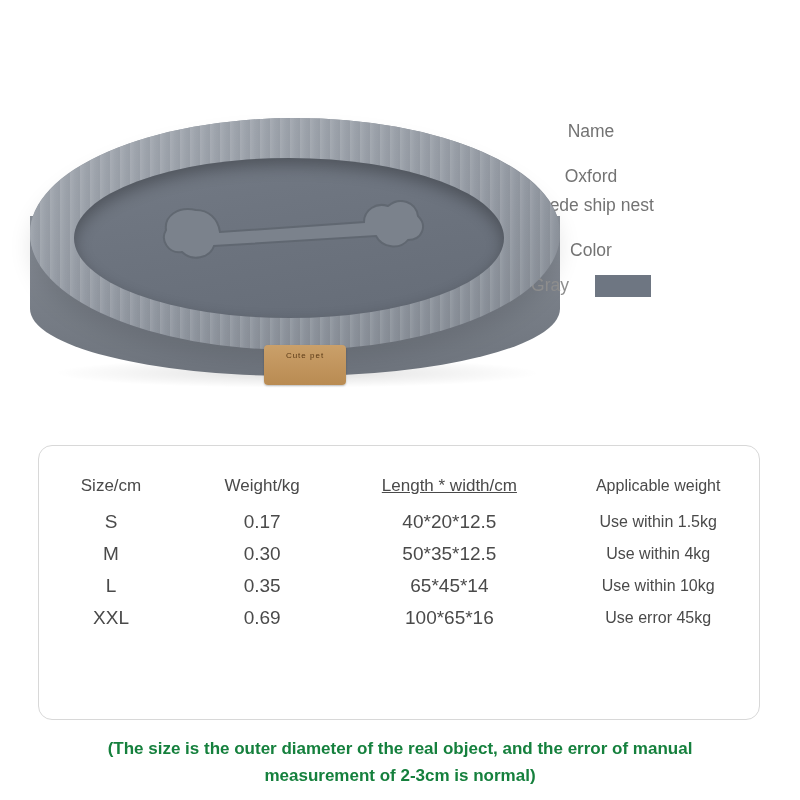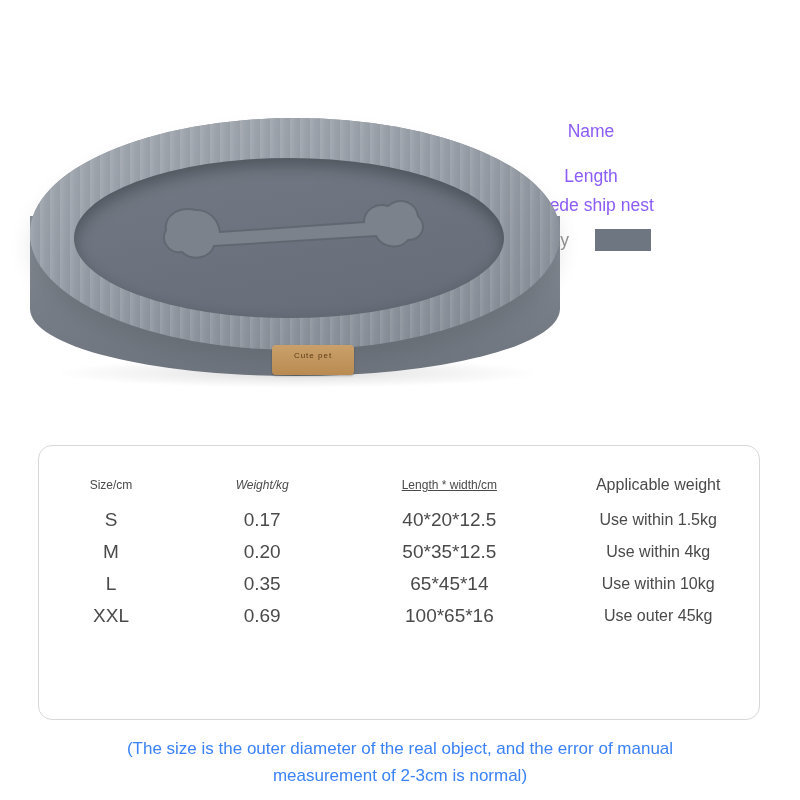--- a/index.html
+++ b/index.html
@@ -80,24 +80,24 @@
     position: absolute;
     left: 140px;
     top: 104px;
     width: 268px;
     height: 82px;
     z-index: 3;
     opacity: 0.85;
   }
   .tag {
     position: absolute;
-    left: 250px;
+    left: 242px;
     top: 249px;
     width: 82px;
-    height: 30px;
+    height: 40px;
     border-radius: 4px;
     background: linear-gradient(180deg, #caa06a 0%, #b98b52 100%);
     z-index: 6;
     box-shadow: 0 1px 2px rgba(0,0,0,0.25);
     font-size: 8px;
     color: #5a3a16;
     text-align: center;
     line-height: 22px;
     letter-spacing: 1px;
   }
@@ -115,21 +115,21 @@
   
   .spec-list {
     position: absolute;
     right: 44px;
     top: 118px;
     width: 330px;
     text-align: center;
   }
   .spec-row {
     font-size: 17.5px;
-    color: #8b5cf6;
+    color: #737373;
     line-height: 1.55;
     margin-bottom: 2px;
   }
   .spec-color-row {
     display: flex;
     align-items: center;
     justify-content: center;
     gap: 26px;
     margin-top: 10px;
   }
@@ -155,48 +155,49 @@
   }
   table.size-table {
     width: 100%;
     border-collapse: collapse;
     margin-top: 26px;
     font-size: 18px;
     color: #4a4a4a;
   }
   table.size-table th {
     font-weight: normal;
-    font-size: 12px;
+    font-size: 17px;
     padding: 4px 0 10px 0;
     color: #4a4a4a;
   }
   table.size-table td {
     text-align: center;
     padding: 5px 0;
     font-size: 19px;
     color: #4a4a4a;
   }
   table.size-table td.applicable,
   table.size-table th.applicable {
     font-size: 16px;
   }
   .col-size { width: 20%; }
-  .col-weight { width: 22%; font-style: italic; }
+  .col-weight { width: 22%; }
   .col-dim { width: 30%; text-decoration: underline; }
   .col-applicable { width: 28%; text-align: center; }
 
   .footnote {
     position: absolute;
     left: 0;
     top: 735px;
     width: 800px;
     text-align: center;
     font-size: 17px;
-    color: #3b82f6;
+    color: #15803d;
     line-height: 1.6;
+    font-weight: bold;
   }
 </style>
 </head>
 <body>
 
 <div class="top-section">
 
   <div class="product-photo">
     <div class="bed-shadow"></div>
     <div class="bed-outer-bottom"></div>
@@ -204,22 +205,23 @@
     <div class="bed-rim"></div>
     <div class="bed-inner"></div>
     <svg class="bone" viewBox="0 0 268 82">
       <path d="M34 10 C16 6 2 16 4 30 C-2 40 6 54 20 52 C30 62 48 58 52 46 L214 36 C220 48 238 50 246 40 C260 40 266 26 256 16 C254 2 238 -4 226 6 C214 2 202 10 202 22 L58 32 C56 18 46 10 34 10 Z" fill="#7e858f" stroke="#5f666f" stroke-width="2"></path>
     </svg>
     <div class="tag">Cute pet</div>
   </div>
 
   <div class="spec-list">
     <div class="spec-row">Name</div>
-    <div class="spec-row" style="margin-top:18px;">Length</div>
+    <div class="spec-row" style="margin-top:18px;">Oxford</div>
     <div class="spec-row">Suede ship nest</div>
+    <div class="spec-row" style="margin-top:18px;">Color</div>
     <div class="spec-color-row">
       <span class="color-name">Gray</span>
       <span class="swatch" style="background: rgb(110, 118, 130);"></span>
     </div>
   </div>
 
 </div>
 
 <div class="table-card">
   <table class="size-table">
@@ -233,35 +235,35 @@
     </thead>
     <tbody>
       <tr>
         <td>S</td>
         <td>0.17</td>
         <td>40*20*12.5</td>
         <td class="applicable">Use within 1.5kg</td>
       </tr>
       <tr>
         <td>M</td>
-        <td>0.20</td>
+        <td>0.30</td>
         <td>50*35*12.5</td>
         <td class="applicable">Use within 4kg</td>
       </tr>
       <tr>
         <td>L</td>
         <td>0.35</td>
         <td>65*45*14</td>
         <td class="applicable">Use within 10kg</td>
       </tr>
       <tr>
         <td>XXL</td>
         <td>0.69</td>
         <td>100*65*16</td>
-        <td class="applicable">Use outer 45kg</td>
+        <td class="applicable">Use error 45kg</td>
       </tr>
     </tbody>
   </table>
 </div>
 
 <div class="footnote">
   <div>(The size is the outer diameter of the real object, and the error of manual</div>
   <div>measurement of 2-3cm is normal)</div>
 </div>
 

